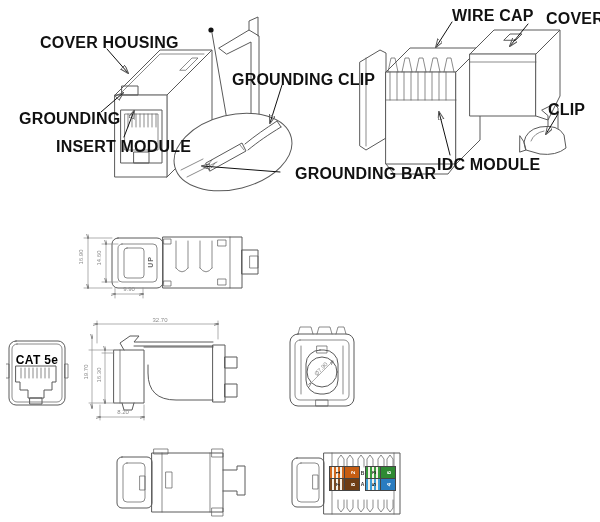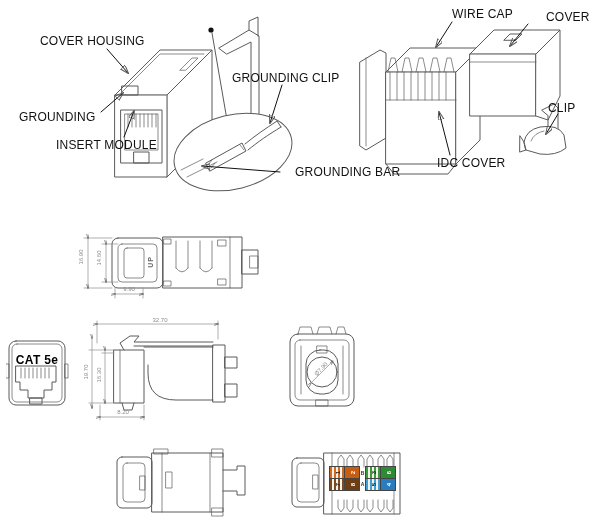--- a/index.html
+++ b/index.html
@@ -11,21 +11,21 @@
     font-family:"Liberation Sans", sans-serif; overflow:hidden;
   }
   .draw{position:absolute;}
   .draw *{stroke:var(--line); fill:none; stroke-width:1; stroke-linejoin:round; stroke-linecap:round;}
   .draw .f{fill:#fff;}
   .draw .blk{stroke:var(--ink);}
   .draw .thin{stroke-width:.7;}
   .draw .dim{stroke:var(--dim); stroke-width:.7;}
   .draw .fillink{fill:var(--ink); stroke:none;}
   .callout{
-    position:absolute; font-size:12px; font-weight:400; letter-spacing:.2px;
+    position:absolute; font-size:16px; font-weight:700; letter-spacing:.2px;
     color:var(--ink); white-space:nowrap; line-height:1;
   }
   .dimlab{
     position:absolute; font-size:6px; color:var(--dim); white-space:nowrap; line-height:1;
     transform:translate(-50%,-50%);
   }
   .dimlab.v{transform:translate(-50%,-50%) rotate(-90deg);}
   .dimlab.d45{transform:translate(-50%,-50%) rotate(-45deg);}
   .marking-up{
     position:absolute; font-size:7px; font-weight:700; color:#666; line-height:1;
@@ -128,21 +128,21 @@
   </svg>
 
   <span class="callout" style="left:40px;top:35px">COVER HOUSING</span>
   <span class="callout" style="left:19px;top:111px">GROUNDING</span>
   <span class="callout" style="left:56px;top:139px">INSERT MODULE</span>
   <span class="callout" style="left:232px;top:72px">GROUNDING CLIP</span>
   <span class="callout" style="left:295px;top:166px">GROUNDING BAR</span>
   <span class="callout" style="left:452px;top:8px">WIRE CAP</span>
   <span class="callout" style="left:546px;top:11px">COVER</span>
   <span class="callout" style="left:548px;top:102px">CLIP</span>
-  <span class="callout" style="left:437px;top:157px">IDC COVER</span>
+  <span class="callout" style="left:437px;top:157px">IDC MODULE</span>
 
   <svg class="draw" style="left:72px;top:210px" width="190" height="95" viewBox="0 0 190 95">
     <defs>
       <marker id="dm3" markerWidth="7" markerHeight="5" refX="6" refY="2" orient="auto">
         <path d="M0,0 L7,2 L0,4 Z" fill="#8c8c8c" stroke="none"></path>
       </marker>
     </defs>
     <rect x="40" y="28" width="51" height="50" rx="6"></rect>
     <rect class="thin" x="46" y="34" width="39" height="38" rx="4"></rect>
     <rect class="thin" x="52" y="38" width="20" height="30" rx="3"></rect>

